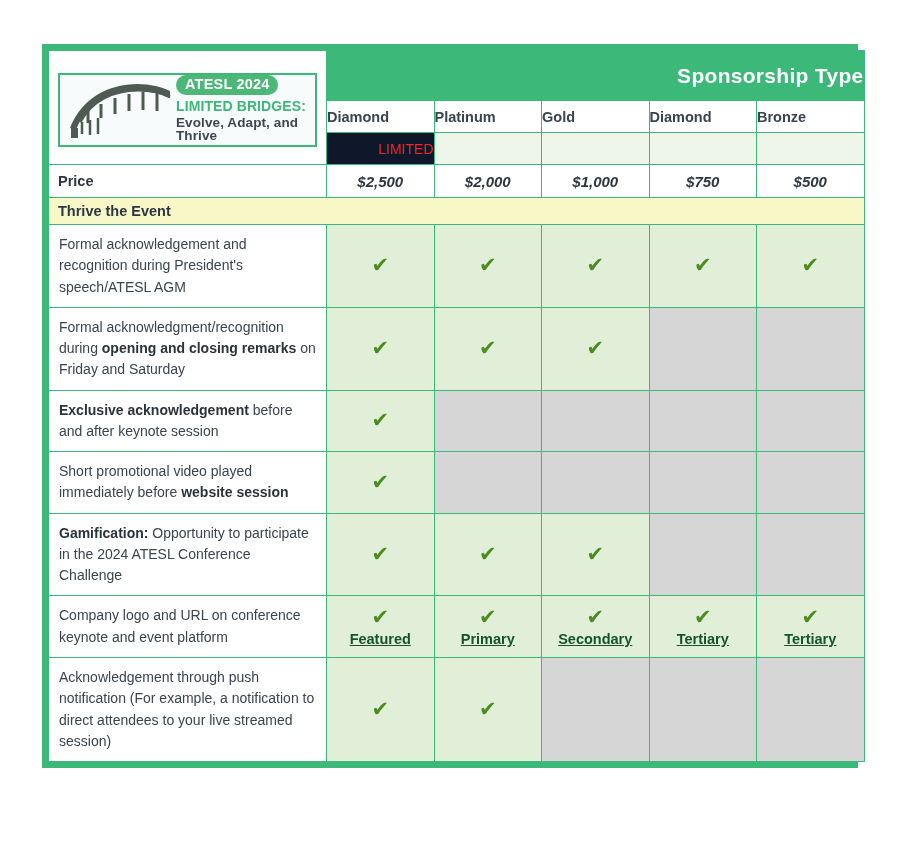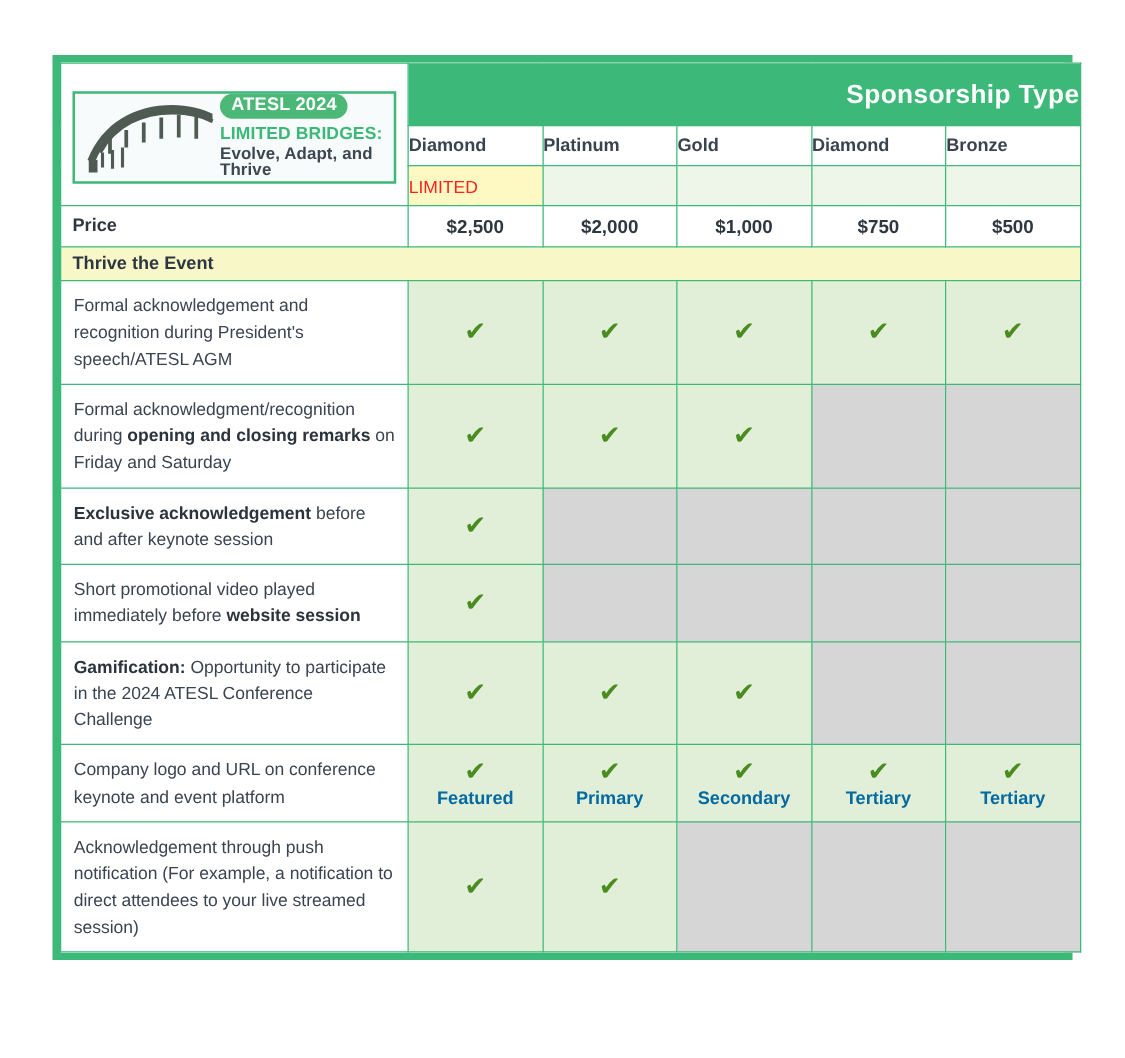--- a/index.html
+++ b/index.html
@@ -115,43 +115,44 @@
     color: #3a4450;
     font-weight: bold;
     font-size: 14.5px;
     text-align: left;
     height: 32px;
   }
 
   
   .limited-row td { height: 32px; }
   .limited-cell {
-    background: #fef9c3;
+    background: #0f172a;
     color: #ff2020;
     font-size: 14px;
-    text-align: left;
+    text-align: right;
   }
   .limited-blank { background: #eef6ea; }
 
   
   .price-label {
     background: #ffffff;
     color: #2e3740;
     font-weight: bold;
     font-size: 14.5px;
     padding: 0 0 0 9px !important;
     height: 33px;
   }
   .price-val {
     background: #ffffff;
     color: #2e3740;
     font-weight: bold;
     font-size: 15px;
     text-align: center;
     height: 30px;
+    font-style: italic;
   }
 
   
   .section-band {
     background: #f7f7c8;
     color: #2e3740;
     font-weight: bold;
     font-size: 14.5px;
     padding: 5px 0 5px 9px !important;
     height: 26px;
@@ -177,24 +178,25 @@
   }
   .check {
     color: #4a8c1f;
     font-size: 21px;
     line-height: 1;
     display: block;
     font-family: "DejaVu Sans", sans-serif;
   }
   .rank-label {
     display: block;
-    color: #0369a1;
+    color: #14532d;
     font-weight: bold;
     font-size: 14.5px;
     margin-top: 3px;
+    text-decoration: underline;
   }
 </style>
 </head>
 <body>
 
 <div id="sheet">
   <div class="frame">
     <table class="matrix">
       <colgroup>
         <col class="c-feature">

